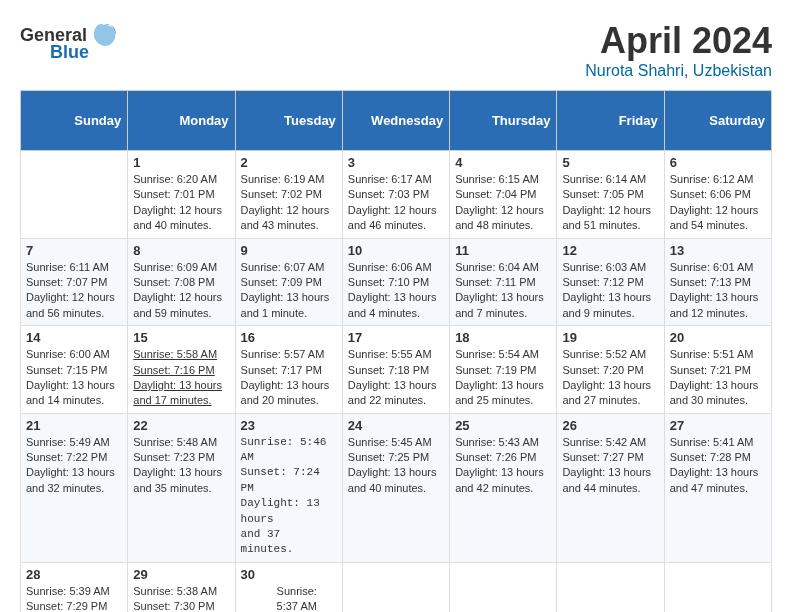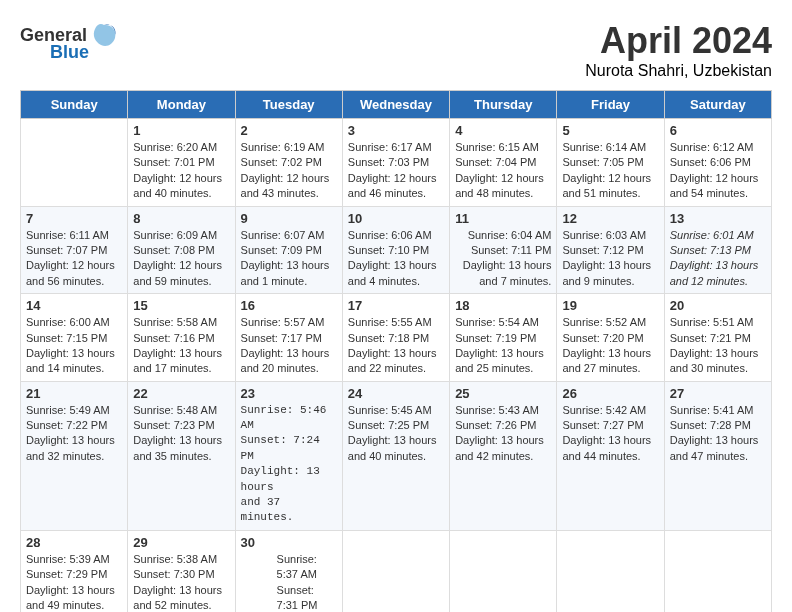--- a/index.html
+++ b/index.html
@@ -38,32 +38,32 @@
     .title-area {
       text-align: right;
     }
     .month-title {
       font-size: 36px;
       font-weight: bold;
       color: #333;
     }
     .location-title {
       font-size: 16px;
-      color: #000000;
+      color: #0369a1;
     }
     .calendar-table {
       width: 100%;
       border-collapse: collapse;
       font-size: 11px;
     }
     .calendar-table th {
       background-color: #2a6db5;
       color: white;
-      text-align: center;
-      padding: 6px 6px;
+      text-align: right;
+      padding: 22px 6px;
       font-size: 13px;
       font-weight: bold;
       border: 1px solid #ccc;
     }
     .calendar-table td {
       border: 1px solid #ddd;
       vertical-align: top;
       padding: 4px 5px;
       width: calc(100% / 7);
       min-height: 70px;
@@ -197,51 +197,51 @@
         </td>
         <td>
           <span class="day-number">10</span>
           <div class="day-info" style="white-space: pre-line;">Sunrise: 6:06 AM
 Sunset: 7:10 PM
 Daylight: 13 hours
 and 4 minutes.</div>
         </td>
         <td>
           <span class="day-number">11</span>
-          <div class="day-info" style="white-space: pre-line; text-align: right;">Sunrise: 6:04 AM
+          <div class="day-info" style="white-space: pre-line;">Sunrise: 6:04 AM
 Sunset: 7:11 PM
 Daylight: 13 hours
 and 7 minutes.</div>
         </td>
         <td>
           <span class="day-number">12</span>
           <div class="day-info" style="white-space: pre-line;">Sunrise: 6:03 AM
 Sunset: 7:12 PM
 Daylight: 13 hours
 and 9 minutes.</div>
         </td>
         <td>
           <span class="day-number">13</span>
-          <div class="day-info" style="white-space: pre-line; font-style: italic;">Sunrise: 6:01 AM
+          <div class="day-info" style="white-space: pre-line;">Sunrise: 6:01 AM
 Sunset: 7:13 PM
 Daylight: 13 hours
 and 12 minutes.</div>
         </td>
       </tr>
       <tr>
         <td>
           <span class="day-number">14</span>
           <div class="day-info" style="white-space: pre-line;">Sunrise: 6:00 AM
 Sunset: 7:15 PM
 Daylight: 13 hours
 and 14 minutes.</div>
         </td>
         <td>
           <span class="day-number">15</span>
-          <div class="day-info" style="white-space: pre-line;">Sunrise: 5:58 AM
+          <div class="day-info" style="white-space: pre-line; text-decoration: underline;">Sunrise: 5:58 AM
 Sunset: 7:16 PM
 Daylight: 13 hours
 and 17 minutes.</div>
         </td>
         <td>
           <span class="day-number">16</span>
           <div class="day-info" style="white-space: pre-line;">Sunrise: 5:57 AM
 Sunset: 7:17 PM
 Daylight: 13 hours
 and 20 minutes.</div>

